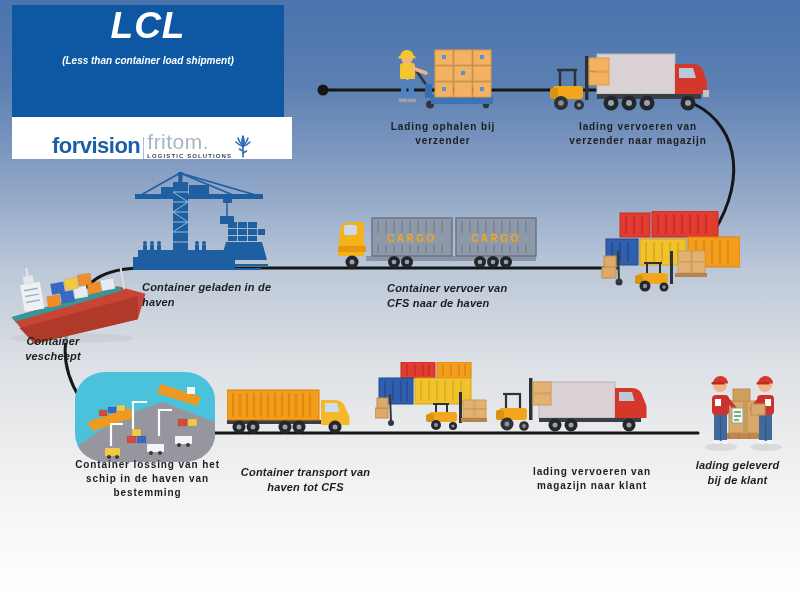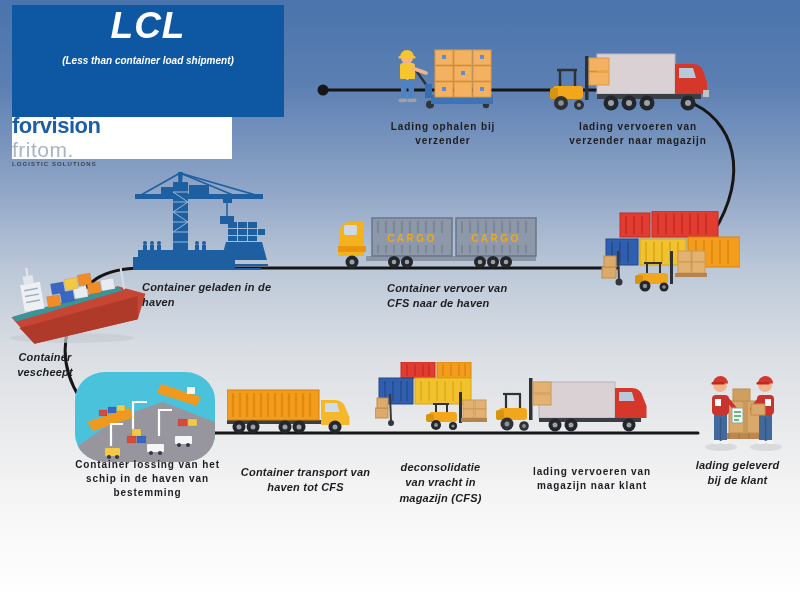--- a/index.html
+++ b/index.html
@@ -6,21 +6,21 @@
   #canvas{
     position:relative;width:800px;height:600px;overflow:hidden;
     font-family:"Liberation Sans",sans-serif;
     background:linear-gradient(180deg,#4a74ad 0%,#5b7fb2 14%,#8ba2c5 30%,#bcc8d8 45%,#d9dde3 58%,#eaebec 72%,#f7f7f8 86%,#ffffff 100%);
   }
   .abs{position:absolute;}
   
   .lcl-box{left:12px;top:5px;width:272px;height:112px;background:#0d57a3;color:#fff;text-align:center;z-index:6;}
   .lcl-title{font-size:37px;font-weight:bold;font-style:italic;margin-top:0;letter-spacing:1px;}
   .lcl-sub{font-size:10px;font-weight:bold;font-style:italic;margin:7px auto 0;width:210px;line-height:1.45;}
-  .logo-strip{left:12px;top:117px;width:220px;height:42px;background:#ffffff;z-index:6;display:flex;align-items:flex-start;justify-content:center;flex-direction:column;}
+  .logo-strip{left:12px;top:117px;width:280px;height:42px;background:#ffffff;z-index:6;display:flex;align-items:flex-end;justify-content:center;}
   .brand1{color:#1b5ea8;font-weight:bold;font-size:22px;letter-spacing:-0.5px;}
   .brand-sep{display:inline-block;width:1px;height:22px;background:#aebccb;margin:0 3px;}
   .brand2wrap{display:inline-flex;flex-direction:column;align-items:flex-start;line-height:1;}
   .brand2{color:#a7b4c2;font-size:21px;font-weight:normal;letter-spacing:0.5px;}
   .tagline{color:#3c4650;font-size:6px;font-weight:bold;letter-spacing:1.1px;margin-top:1px;}
   .tulip{margin-left:2px;margin-top:-4px;}
   
   #flow{left:0;top:0;z-index:1;}
   
   .illu{z-index:2;}
@@ -506,20 +506,19 @@
         <path d="M59 16.5 a7.5 7.5 0 0 1 15 0 z" fill="#d4372e"></path>
         <rect x="57.5" y="15" width="13" height="2.6" rx="1.2" fill="#b92c24"></rect>
       </g>
     </svg>
   </div>
 
   <div class="lbl spaced" style="left:378px;top:120px;width:130px;">Lading ophalen bij verzender</div>
   <div class="lbl spaced" style="left:558px;top:120px;width:160px;">lading vervoeren van verzender naar magazijn</div>
   <div class="lbl ital left" style="left:387px;top:281px;width:140px;">Container vervoer van CFS naar de haven</div>
   <div class="lbl ital left" style="left:142px;top:280px;width:130px;">Container geladen in de haven</div>
-  <div class="lbl ital" style="left:8px;top:334px;width:74px;margin-top:16px;">Container vescheept</div>
+  <div class="lbl ital" style="left:16px;top:334px;width:74px;">Container vescheept</div>
   <div class="lbl spaced" style="left:70px;top:458px;width:155px;">Container lossing van het schip in de haven van bestemming</div>
   <div class="lbl ital" style="left:233px;top:465px;width:145px;">Container transport van haven tot CFS</div>
-  <div class="lbl ital" style="left:392px;top:460px;width:97px;">deconsolidatie van vracht in magazijn (CFS)</div>
   <div class="lbl spaced" style="left:517px;top:465px;width:150px;">lading vervoeren van magazijn naar klant</div>
   <div class="lbl ital" style="left:695px;top:458px;width:85px;">lading geleverd bij de klant</div>
 
 </div>
 
 </body></html>

